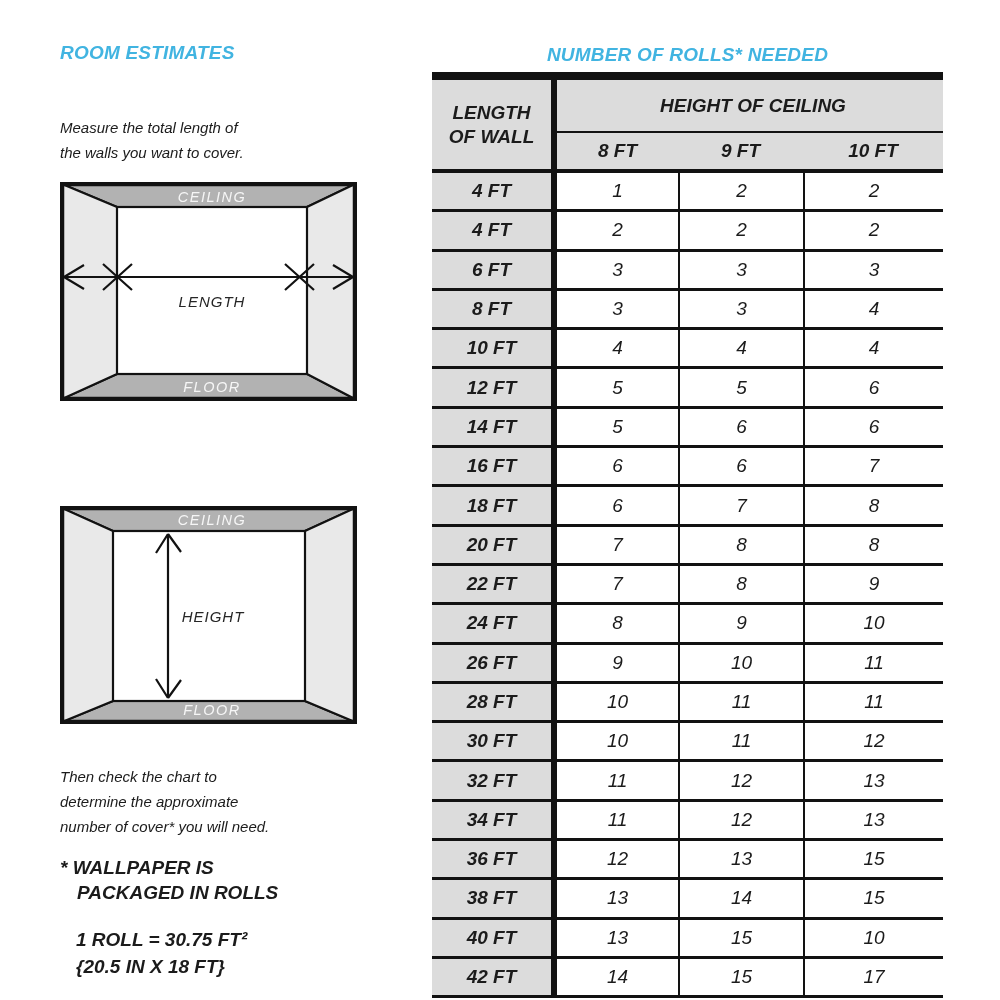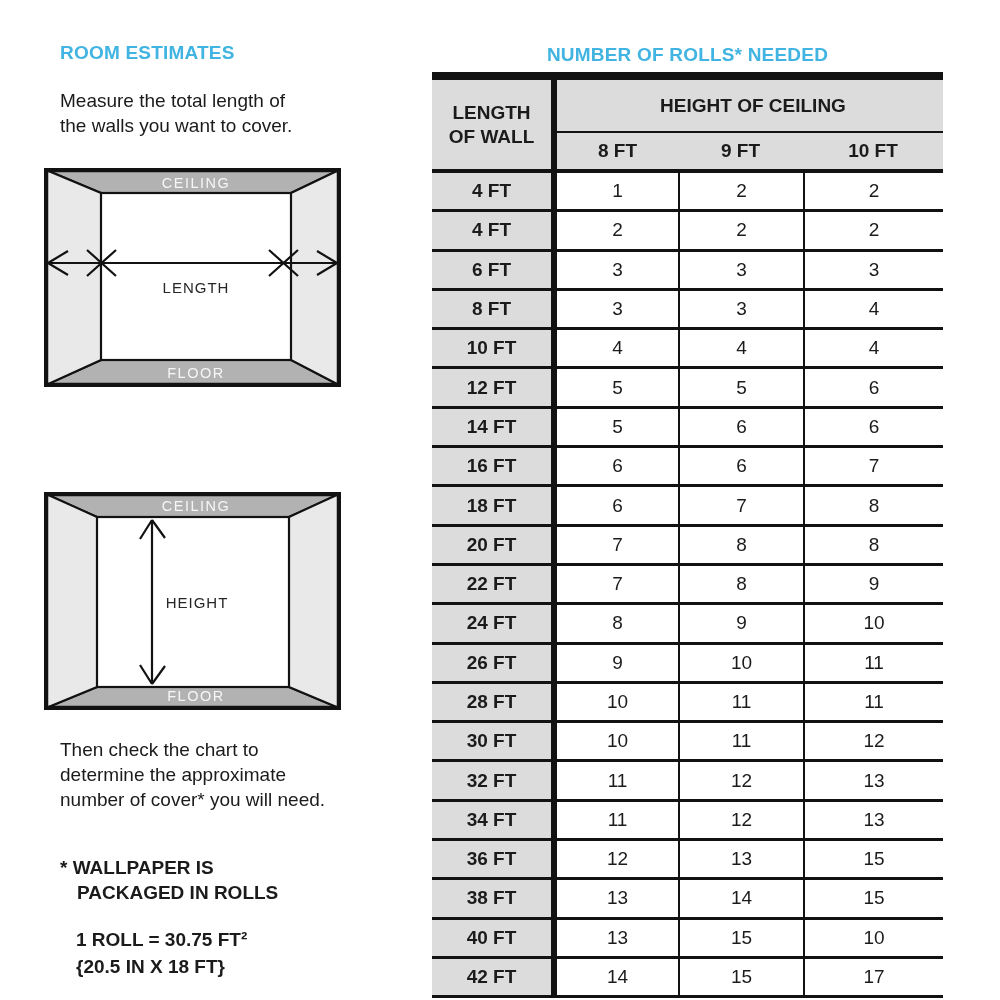--- a/index.html
+++ b/index.html
@@ -1,35 +1,35 @@
 <!DOCTYPE html>
 <html style="--accent: #41b4e1; --cellgray: #dcdcdc;"><head>
 <meta charset="utf-8">
 <style>
   * { margin:0; padding:0; box-sizing:border-box; }
   html,body { width:1000px; height:1000px; overflow:hidden; background:#fff;
     font-family:"Liberation Sans","DejaVu Sans",sans-serif; color:#1b1b1b; }
-  .page { position:relative; width:1000px; height:780px; background:#fff; }
+  .page { position:relative; width:1000px; height:780px; background:#fff;font-style:italic; }
 
   
   .cyan-title { position:absolute; left:60px; font-size:19px; font-weight:bold;
     color:var(--accent,#41b4e1); letter-spacing:.2px; }
   #room-title { top:42px; }
-  .para { position:absolute; left:60px; font-size:19px; line-height:25px;
-    white-space:pre-line; color:#1b1b1b; }
+  .para { position:absolute; left:60px; font-size:15px; line-height:25px;
+    white-space:pre-line; color:#1b1b1b;margin-top:27px; }
   #step1 { top:88px; }
   #step2 { top:413px; }
   #step3 { top:737px; }
   .footnote { position:absolute; left:60px; top:855px; font-size:19px; line-height:25px;
     font-weight:bold; white-space:pre-line; }
   .footnote .indent { padding-left:17px; display:block; }
   .rollinfo { position:absolute; left:76px; top:926px; font-size:19px; line-height:27px;
     font-weight:bold; white-space:pre-line; }
 
-  .diagram { position:absolute; left:44px; width:297px; }
+  .diagram { position:absolute; left:60px; width:297px;margin-top:14px; }
   #diagram-length { top:168px; height:219px; }
   #diagram-height { top:492px; height:218px; }
   .diagram svg { display:block; width:100%; height:100%; }
   .room-label { font-size:14.5px; letter-spacing:1.5px; fill:#f6f6f6; }
   .dim-label { font-size:15px; letter-spacing:1px; fill:#262626; }
 
   
   #rolls-title { left:432px; width:511px; text-align:center; top:44px; }
   .rolls-table { position:absolute; left:432px; top:72px; width:511px;
     border-top:8px solid #121212; }

